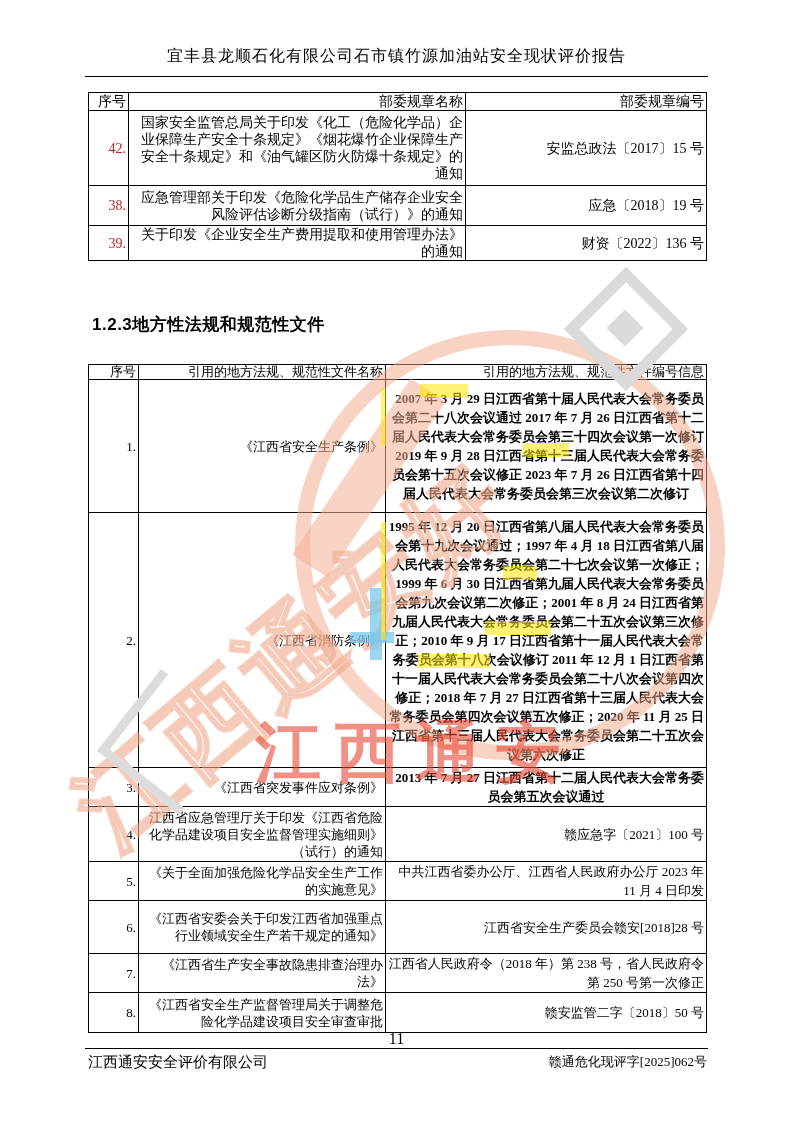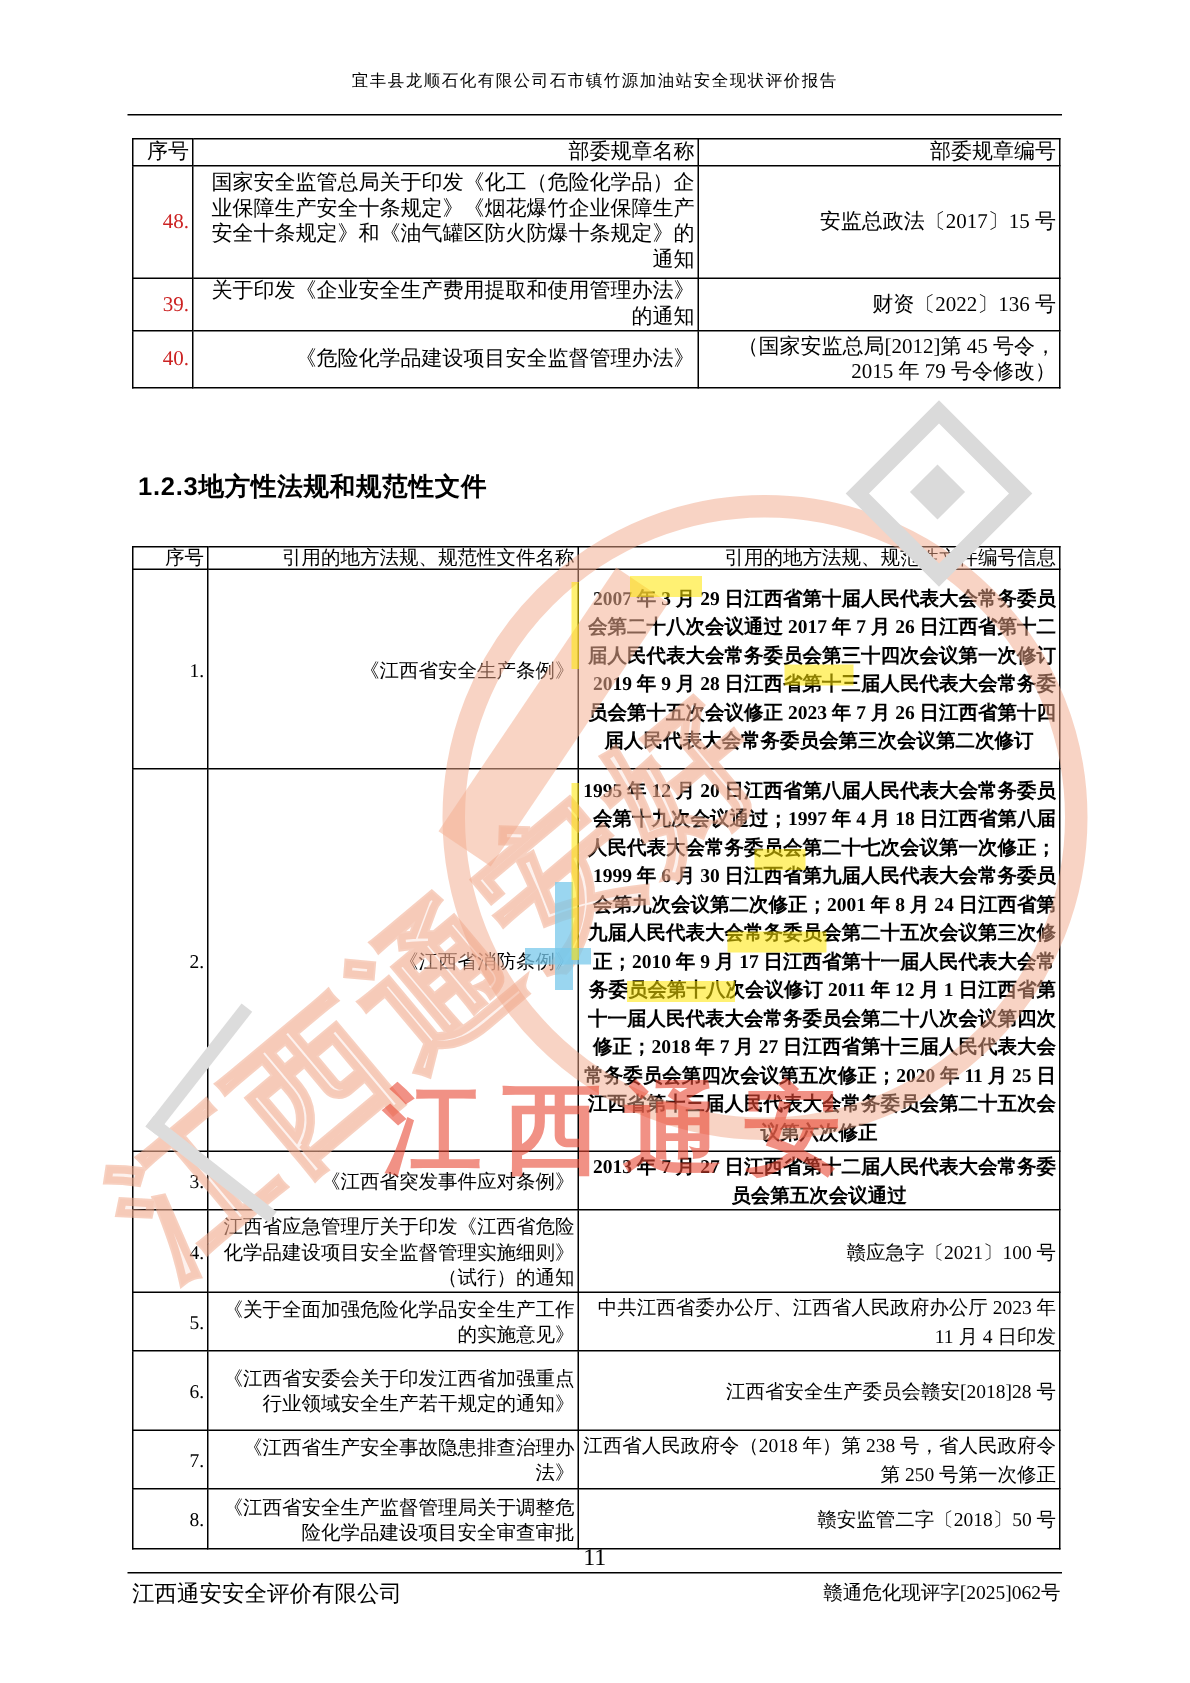--- a/index.html
+++ b/index.html
@@ -2,21 +2,21 @@
 <html><head>
 <meta charset="utf-8">
 <style>
   html,body{margin:0;padding:0;background:#ffffff;}
   .page{
     position:relative;width:793px;height:1122px;margin:0 auto;background:#fff;
     font-family:"Liberation Serif","DejaVu Serif",serif;color:#000;overflow:hidden;
   }
   
   .doc-title{position:absolute;top:46px;left:0;width:100%;text-align:center;
-    font-size:11px;letter-spacing:1px;white-space:nowrap;font-family:Liberation Serif, serif;}
+    font-size:16px;letter-spacing:1px;white-space:nowrap;font-family:Liberation Serif, serif;}
   .head-rule{position:absolute;top:76px;left:85px;width:623px;border-top:1.5px solid #000;}
   .page-num{position:absolute;top:1030px;left:0;width:100%;text-align:center;font-size:16px;}
   .foot-rule{position:absolute;top:1048px;left:85px;width:623px;border-top:1.5px solid #000;}
   .footer-left{position:absolute;top:1053px;left:88px;font-size:15px;}
   .footer-right{position:absolute;top:1053px;right:86px;font-size:13px;}
   
   .section-heading{position:absolute;top:313px;left:92px;font-size:17px;font-weight:bold;
     font-family:"Liberation Sans","DejaVu Sans",sans-serif;letter-spacing:0.5px;}
   
   table.doc-table{position:absolute;border-collapse:collapse;table-layout:fixed;background:transparent;}
@@ -75,33 +75,33 @@
         <col style="width:337px">
         <col style="width:241px">
       </colgroup>
     <tbody>
         <tr style="height:18px">
       <th>序号</th>
       <th>部委规章名称</th>
       <th>部委规章编号</th>
     </tr>
     <tr style="height:75px">
-      <td class="num-col">48.</td>
+      <td class="num-col">42.</td>
       <td>国家安全监管总局关于印发《化工（危险化学品）企业保障生产安全十条规定》《烟花爆竹企业保障生产安全十条规定》和《油气罐区防火防爆十条规定》的通知</td>
       <td>安监总政法〔2017〕15 号</td>
+    </tr>
+    <tr style="height:40px">
+      <td class="num-col">38.</td>
+      <td>应急管理部关于印发《危险化学品生产储存企业安全风险评估诊断分级指南（试行）》的通知</td>
+      <td>应急〔2018〕19 号</td>
     </tr>
     <tr style="height:33px">
       <td class="num-col">39.</td>
       <td>关于印发《企业安全生产费用提取和使用管理办法》的通知</td>
       <td>财资〔2022〕136 号</td>
-    </tr>
-    <tr style="height:38px">
-      <td class="num-col">40.</td>
-      <td>《危险化学品建设项目安全监督管理办法》</td>
-      <td>（国家安监总局[2012]第 45 号令，2015 年 79 号令修改）</td>
     </tr>
   </tbody>
     </table>
 
   <div class="section-heading">1.2.3地方性法规和规范性文件</div>
 
   <table class="doc-table" id="table2">
     <colgroup>
         <col style="width:50px">
         <col style="width:247px">

